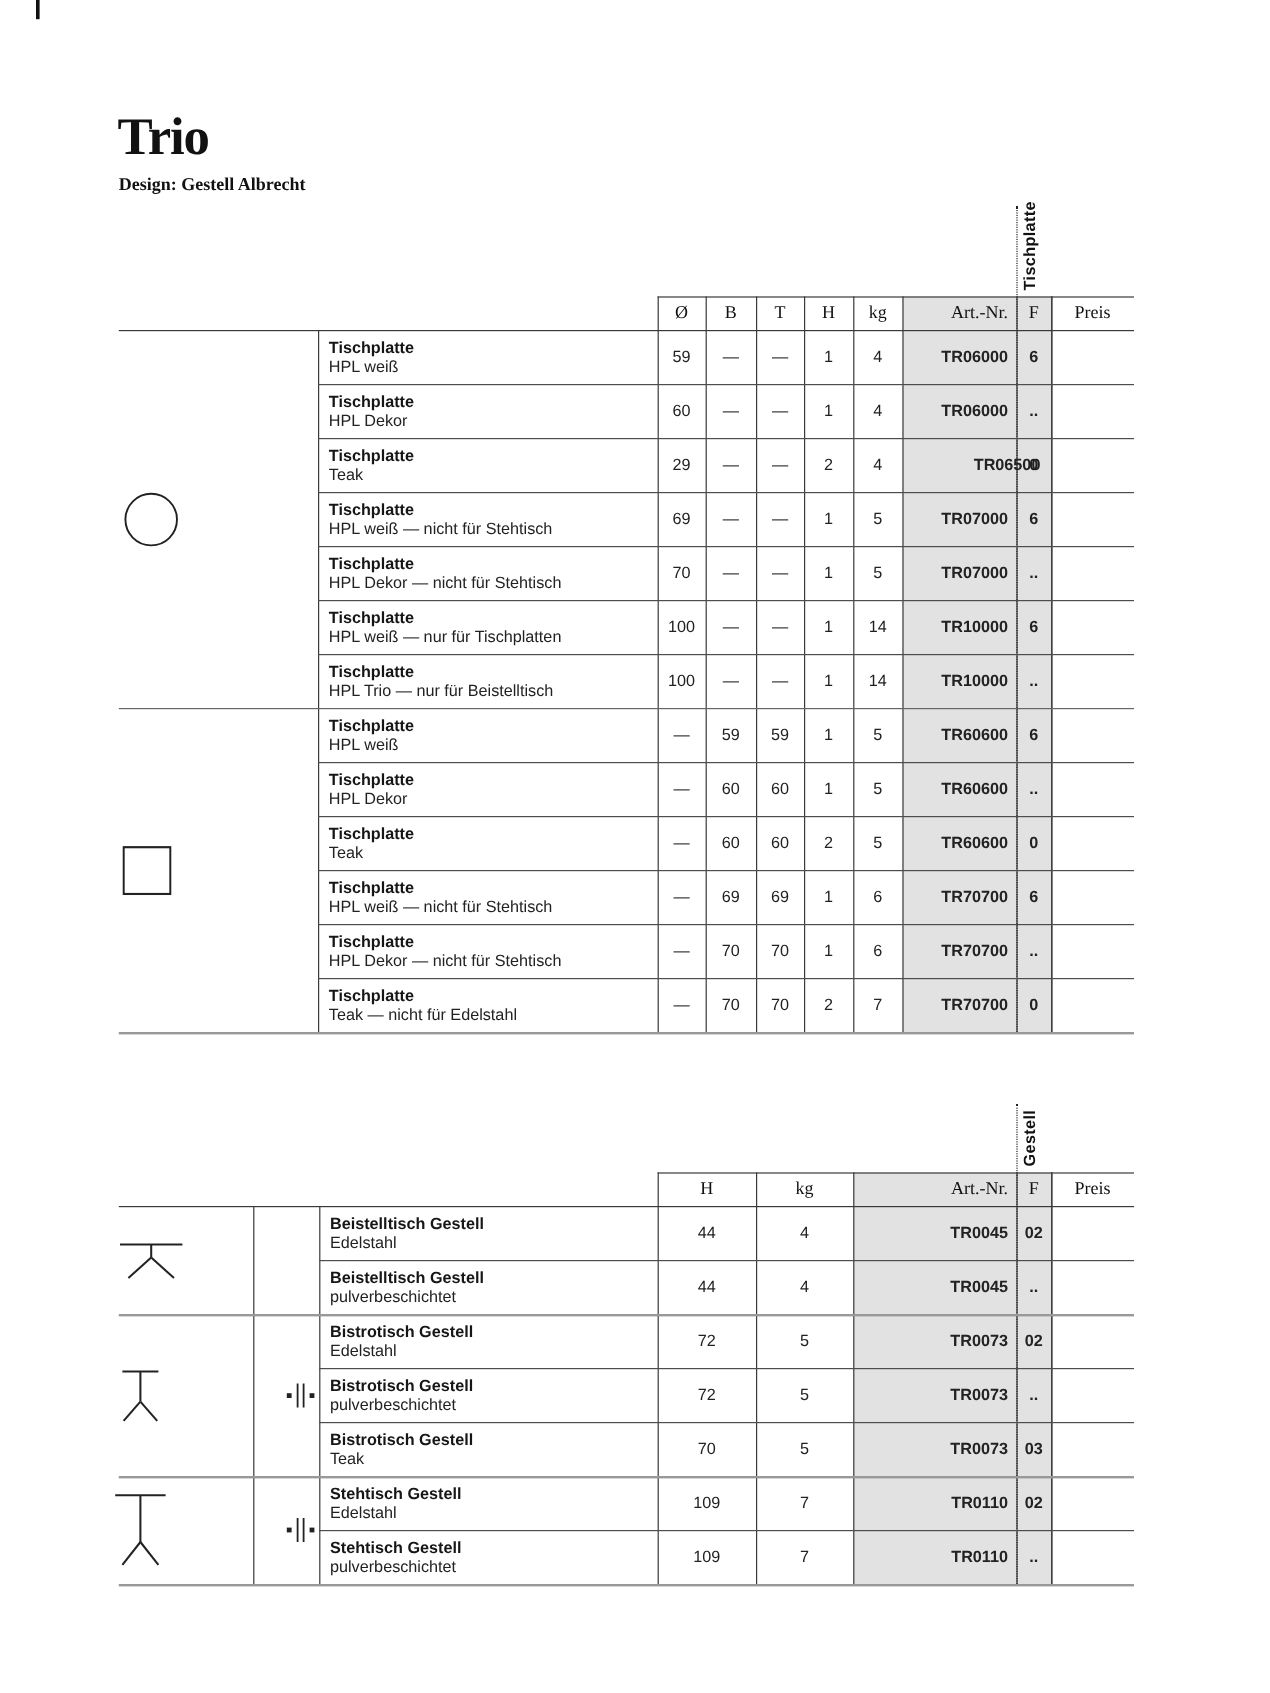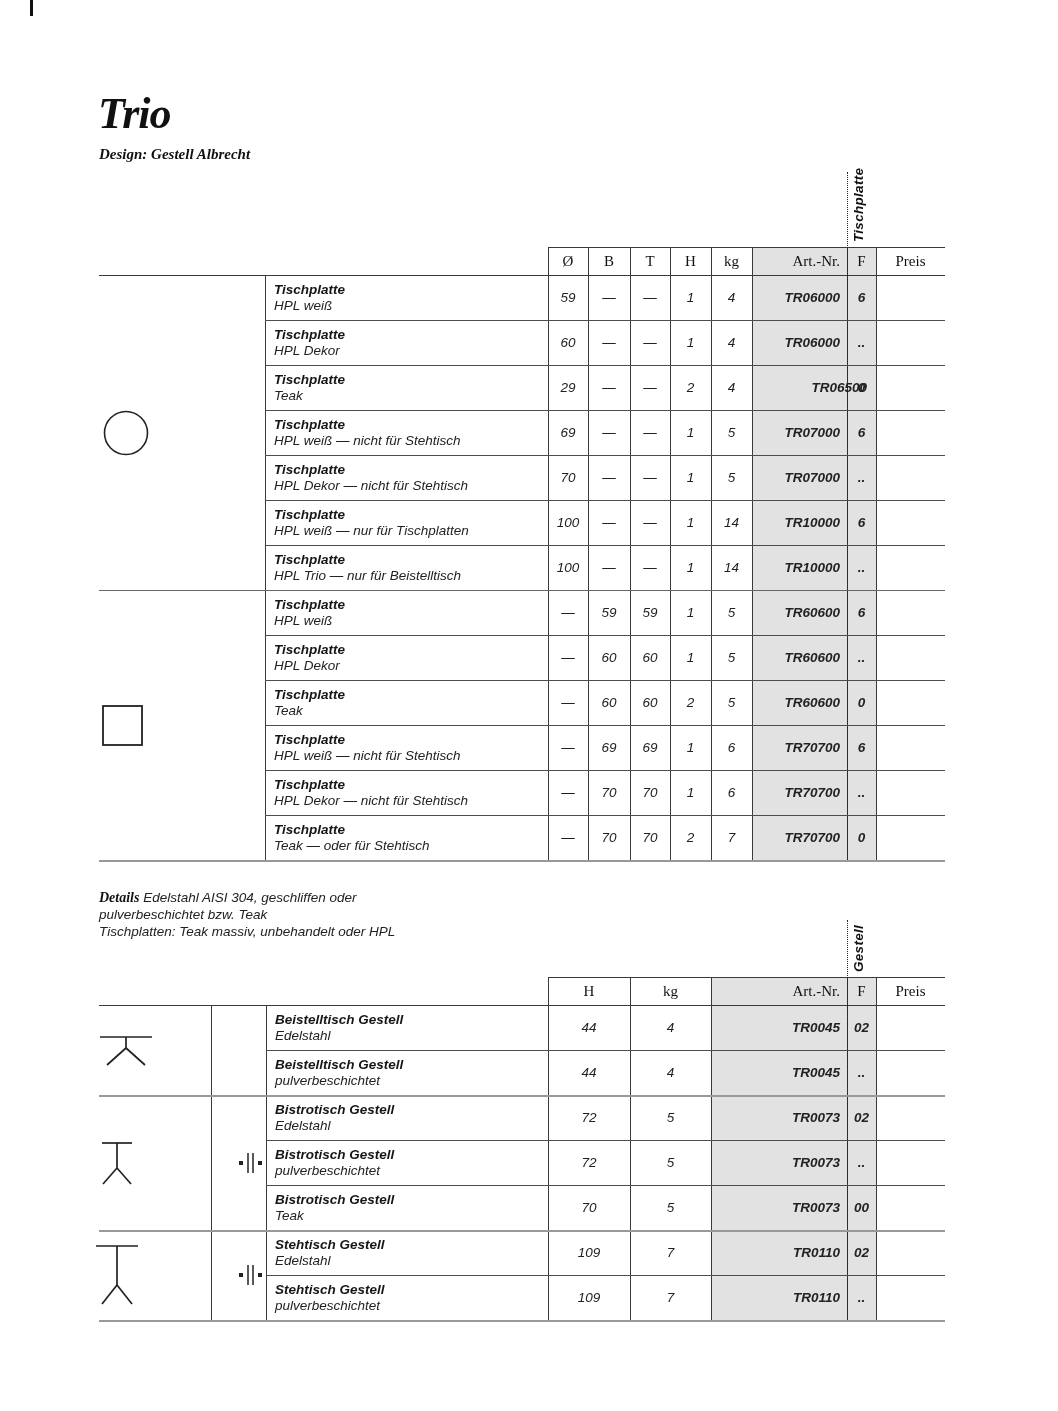--- a/index.html
+++ b/index.html
@@ -1,20 +1,20 @@
 <!DOCTYPE html>
 <html><head>
 <meta charset="utf-8">
 <style>
   html,body{margin:0;padding:0;background:#ffffff;}
   #page{
     position:relative;width:1058px;height:1411px;background:#ffffff;
     font-family:"Liberation Sans",sans-serif;color:#1c1c1c;overflow:hidden;
   }
-  .abs{position:absolute;font-style:italic;}
+  .abs{position:absolute;}
   .serif{font-family:"Liberation Serif",serif;}
   #title{left:98px;top:88px;font-size:44px;font-weight:700;letter-spacing:-1px;color:#111;}
   #designer{left:99px;top:146px;font-size:15px;font-weight:700;color:#111;}
   #cropmark{left:30px;top:0;width:3px;height:16px;background:#111;}
   .vlabel{
     width:22px;font-size:13.5px;font-weight:700;color:#111;
     writing-mode:vertical-rl;transform:rotate(180deg);
     display:flex;align-items:center;justify-content:flex-start;
     letter-spacing:0.3px;
   }
@@ -225,21 +225,21 @@
         <div class="cell center" style="left: 489px; top: 0px; width: 42px; height: 45px;">70</div>
         <div class="cell center" style="left: 531px; top: 0px; width: 40px; height: 45px;">70</div>
         <div class="cell center" style="left: 571px; top: 0px; width: 41px; height: 45px;">1</div>
         <div class="cell center" style="left: 612px; top: 0px; width: 41px; height: 45px;">6</div>
         <div class="cell right bold" style="left: 653px; top: 0px; width: 88px; height: 45px;">TR70700</div>
         <div class="cell center bold" style="left: 748px; top: 0px; width: 29px; height: 45px;">..</div>
       </div>
       <div class="abs" style="left: 99px; top: 815px; width: 846px; height: 45px;">
         <div class="labelcell" style="left: 175px; top: 0px; width: 270px; height: 45px;">
           <div class="t">Tischplatte</div>
-          <div class="s">Teak — oder für Stehtisch</div>
+          <div class="s">Teak — nicht für Edelstahl</div>
         </div>
         <div class="cell center" style="left: 449px; top: 0px; width: 40px; height: 45px;">—</div>
         <div class="cell center" style="left: 489px; top: 0px; width: 42px; height: 45px;">70</div>
         <div class="cell center" style="left: 531px; top: 0px; width: 40px; height: 45px;">70</div>
         <div class="cell center" style="left: 571px; top: 0px; width: 41px; height: 45px;">2</div>
         <div class="cell center" style="left: 612px; top: 0px; width: 41px; height: 45px;">7</div>
         <div class="cell right bold" style="left: 653px; top: 0px; width: 88px; height: 45px;">TR70700</div>
         <div class="cell center bold" style="left: 748px; top: 0px; width: 29px; height: 45px;">0</div>
       </div>
       <div class="abs" style="left: 102px; top: 705px; width: 41px; height: 41px;">
@@ -330,21 +330,21 @@
         <div class="cell center bold" style="left: 748px; top: 0px; width: 29px; height: 45px;">..</div>
       </div>
       <div class="abs" style="left: 99px; top: 1185px; width: 846px; height: 45px;">
         <div class="labelcell" style="left: 176px; top: 0px; width: 270px; height: 45px;">
           <div class="t">Bistrotisch Gestell</div>
           <div class="s">Teak</div>
         </div>
         <div class="cell center" style="left: 449px; top: 0px; width: 82px; height: 45px;">70</div>
         <div class="cell center" style="left: 531px; top: 0px; width: 81px; height: 45px;">5</div>
         <div class="cell right bold" style="left: 612px; top: 0px; width: 129px; height: 45px;">TR0073</div>
-        <div class="cell center bold" style="left: 748px; top: 0px; width: 29px; height: 45px;">00</div>
+        <div class="cell center bold" style="left: 748px; top: 0px; width: 29px; height: 45px;">03</div>
       </div>
       <div class="abs" style="left: 97px; top: 1140px; width: 40px; height: 46px;">
         <svg width="40" height="46">
           <g stroke="#222" stroke-width="1.7" fill="none">
             <line x1="5" y1="3" x2="35" y2="3"></line>
             <line x1="20" y1="3" x2="20" y2="28"></line>
             <line x1="20" y1="28" x2="6" y2="44"></line>
             <line x1="20" y1="28" x2="34" y2="44"></line>
           </g>
         </svg>
@@ -401,18 +401,13 @@
       </div>
       <div class="line" style="left: 266px; top: 1050px; width: 679px; height: 1px; background: rgb(77, 77, 77);"></div>
       <div class="line" style="left: 99px; top: 1095px; width: 846px; height: 2px; background: rgb(153, 153, 153);"></div>
       <div class="line" style="left: 266px; top: 1140px; width: 679px; height: 1px; background: rgb(77, 77, 77);"></div>
       <div class="line" style="left: 266px; top: 1185px; width: 679px; height: 1px; background: rgb(77, 77, 77);"></div>
       <div class="line" style="left: 99px; top: 1230px; width: 846px; height: 2px; background: rgb(153, 153, 153);"></div>
       <div class="line" style="left: 266px; top: 1275px; width: 679px; height: 1px; background: rgb(77, 77, 77);"></div>
       <div class="line" style="left: 99px; top: 1320px; width: 846px; height: 2px; background: rgb(153, 153, 153);"></div>
     </div>
 
-  <div class="abs" id="details">
-    <span class="dl">Details</span><span> Edelstahl AISI 304, geschliffen oder</span><br>
-    <span>pulverbeschichtet bzw. Teak</span><br>
-    <span>Tischplatten: Teak massiv, unbehandelt oder HPL</span>
-  </div>
 </div>
 
 </body></html>

